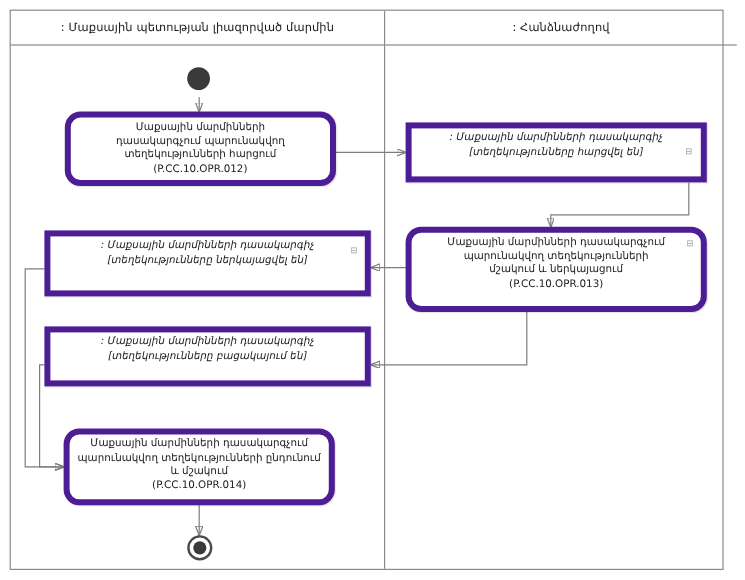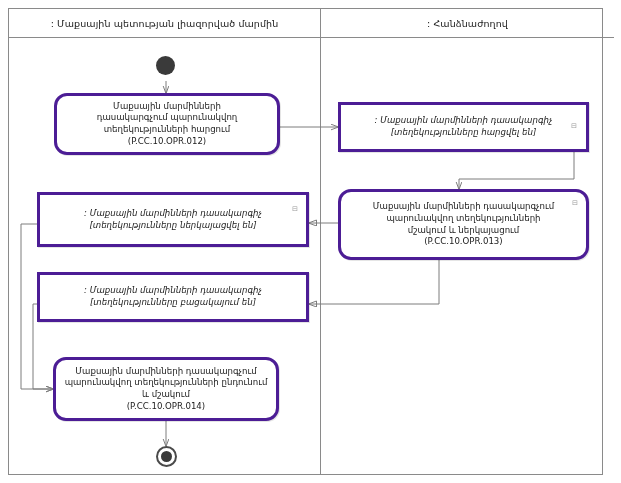--- a/index.html
+++ b/index.html
@@ -53,23 +53,22 @@
     letter-spacing: .1px;
     text-align: center;
     white-space: nowrap;
   }
 
   
   .node {
     position: absolute;
     box-sizing: border-box;
     background: #ffffff;
-    border: 3px solid #4c1d95;
+    border: 5px solid #4c1d95;
     display: flex;
-    align-items: center;
     justify-content: center;
     text-align: center;
     padding: 3px 6px;
   }
   .action {
     border-radius: 13px;
     box-shadow: 1px 1px 0 rgba(0,0,0,.10);
   }
   .object {
     border-radius: 0;

